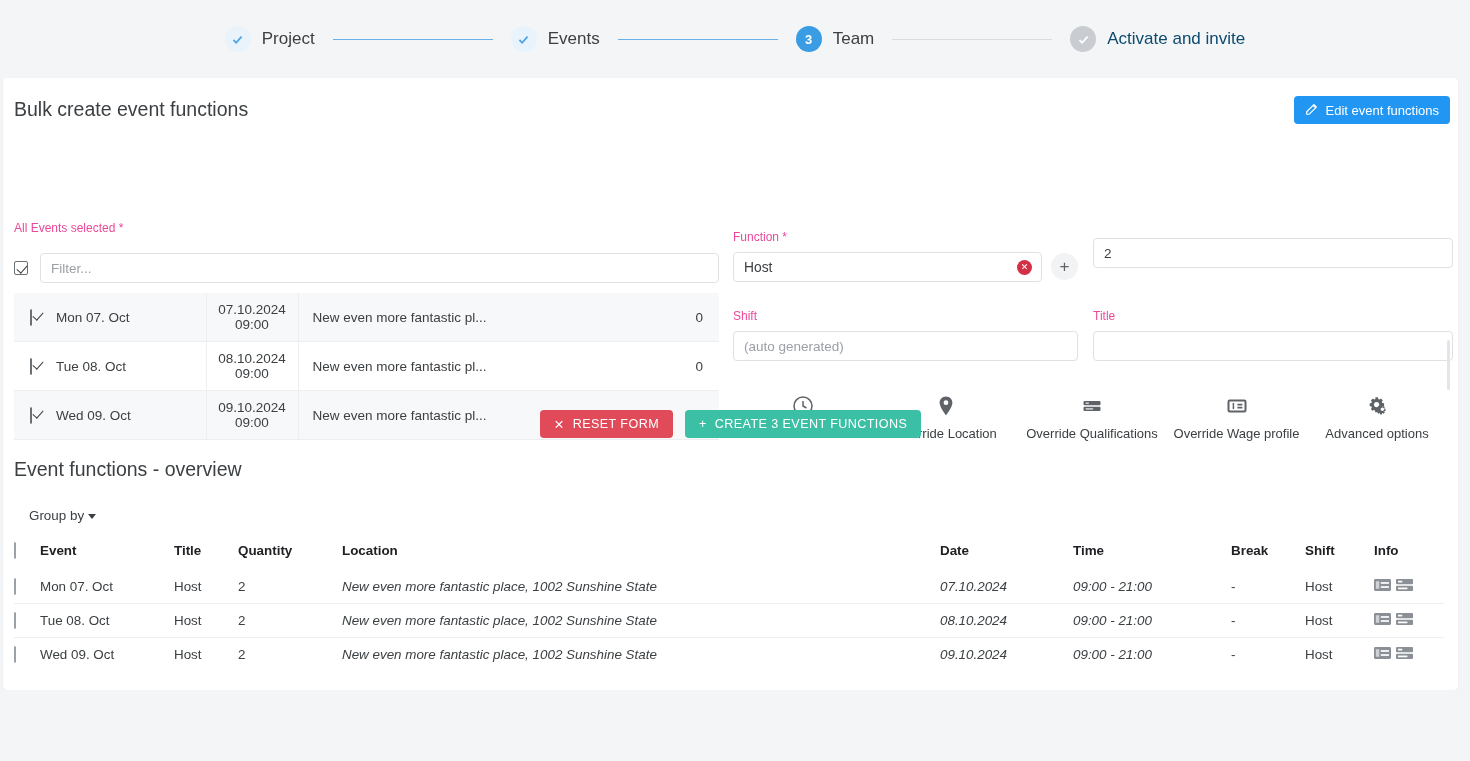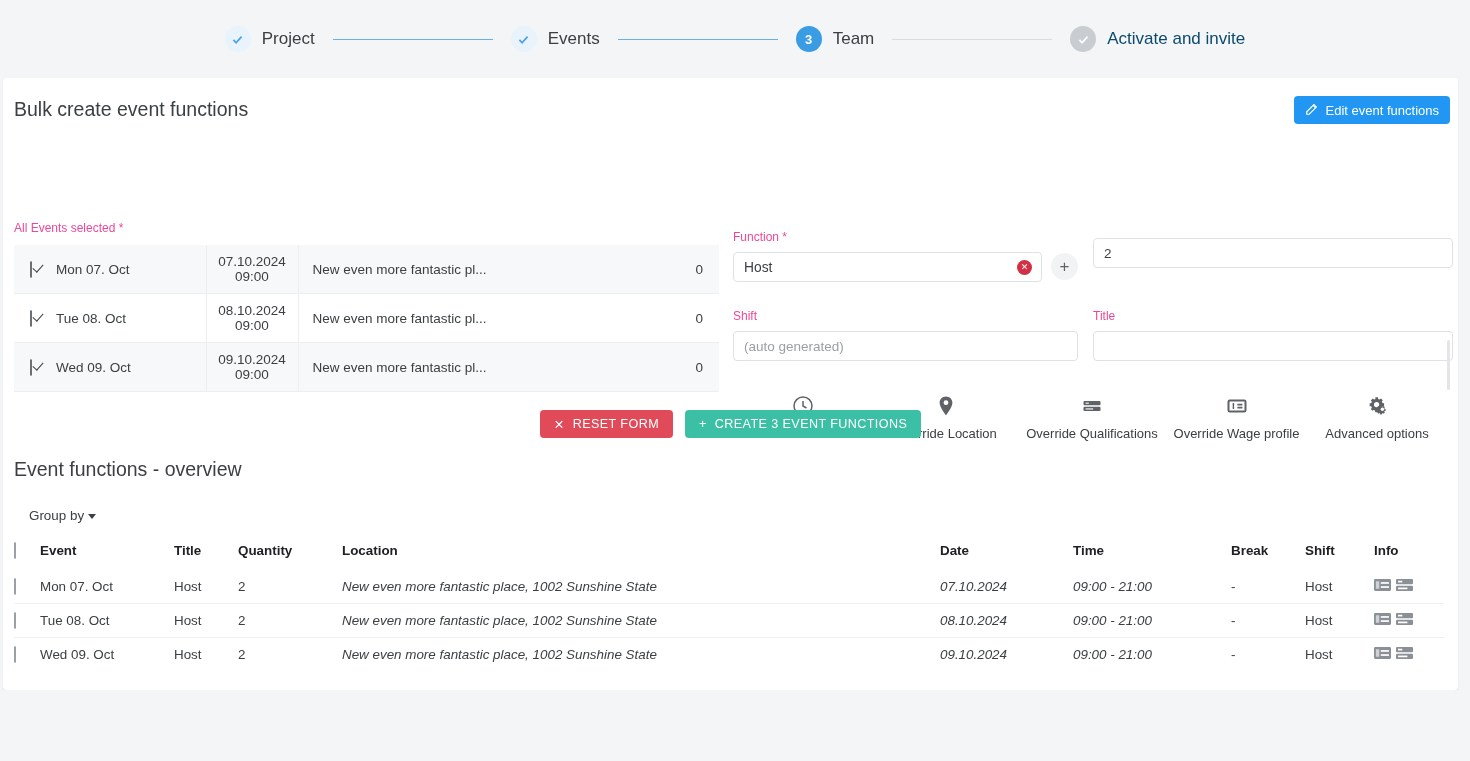--- a/index.html
+++ b/index.html
@@ -265,20 +265,24 @@
         <path d="M2 11.2 L2 14 L4.8 14 L13 5.8 L10.2 3 Z"></path>
           <path d="M9.3 3.9 L12.1 6.7"></path>
       </svg>
     </span>
     <span>Edit event functions</span>
   </button>
 
   <div class="left-col">
     <div class="field-label" style="position:static;">All Events selected *</div>
 
+    <div class="filter-row">
+      <span class="cbx checked"></span>
+      <input class="txt-input" placeholder="Filter..." style="">
+    </div>
 
     <table class="evt-table">
       <tbody>
         <tr class="evt-row alt">
           <td class="td-cb"><span class="cbx checked"></span></td>
           <td class="td-name">Mon 07. Oct</td>
           <td class="td-date"><span>07.10.2024</span><br><span>09:00</span></td>
           <td class="td-place">New even more fantastic pl...</td>
           <td class="td-num">0</td>
         </tr>

